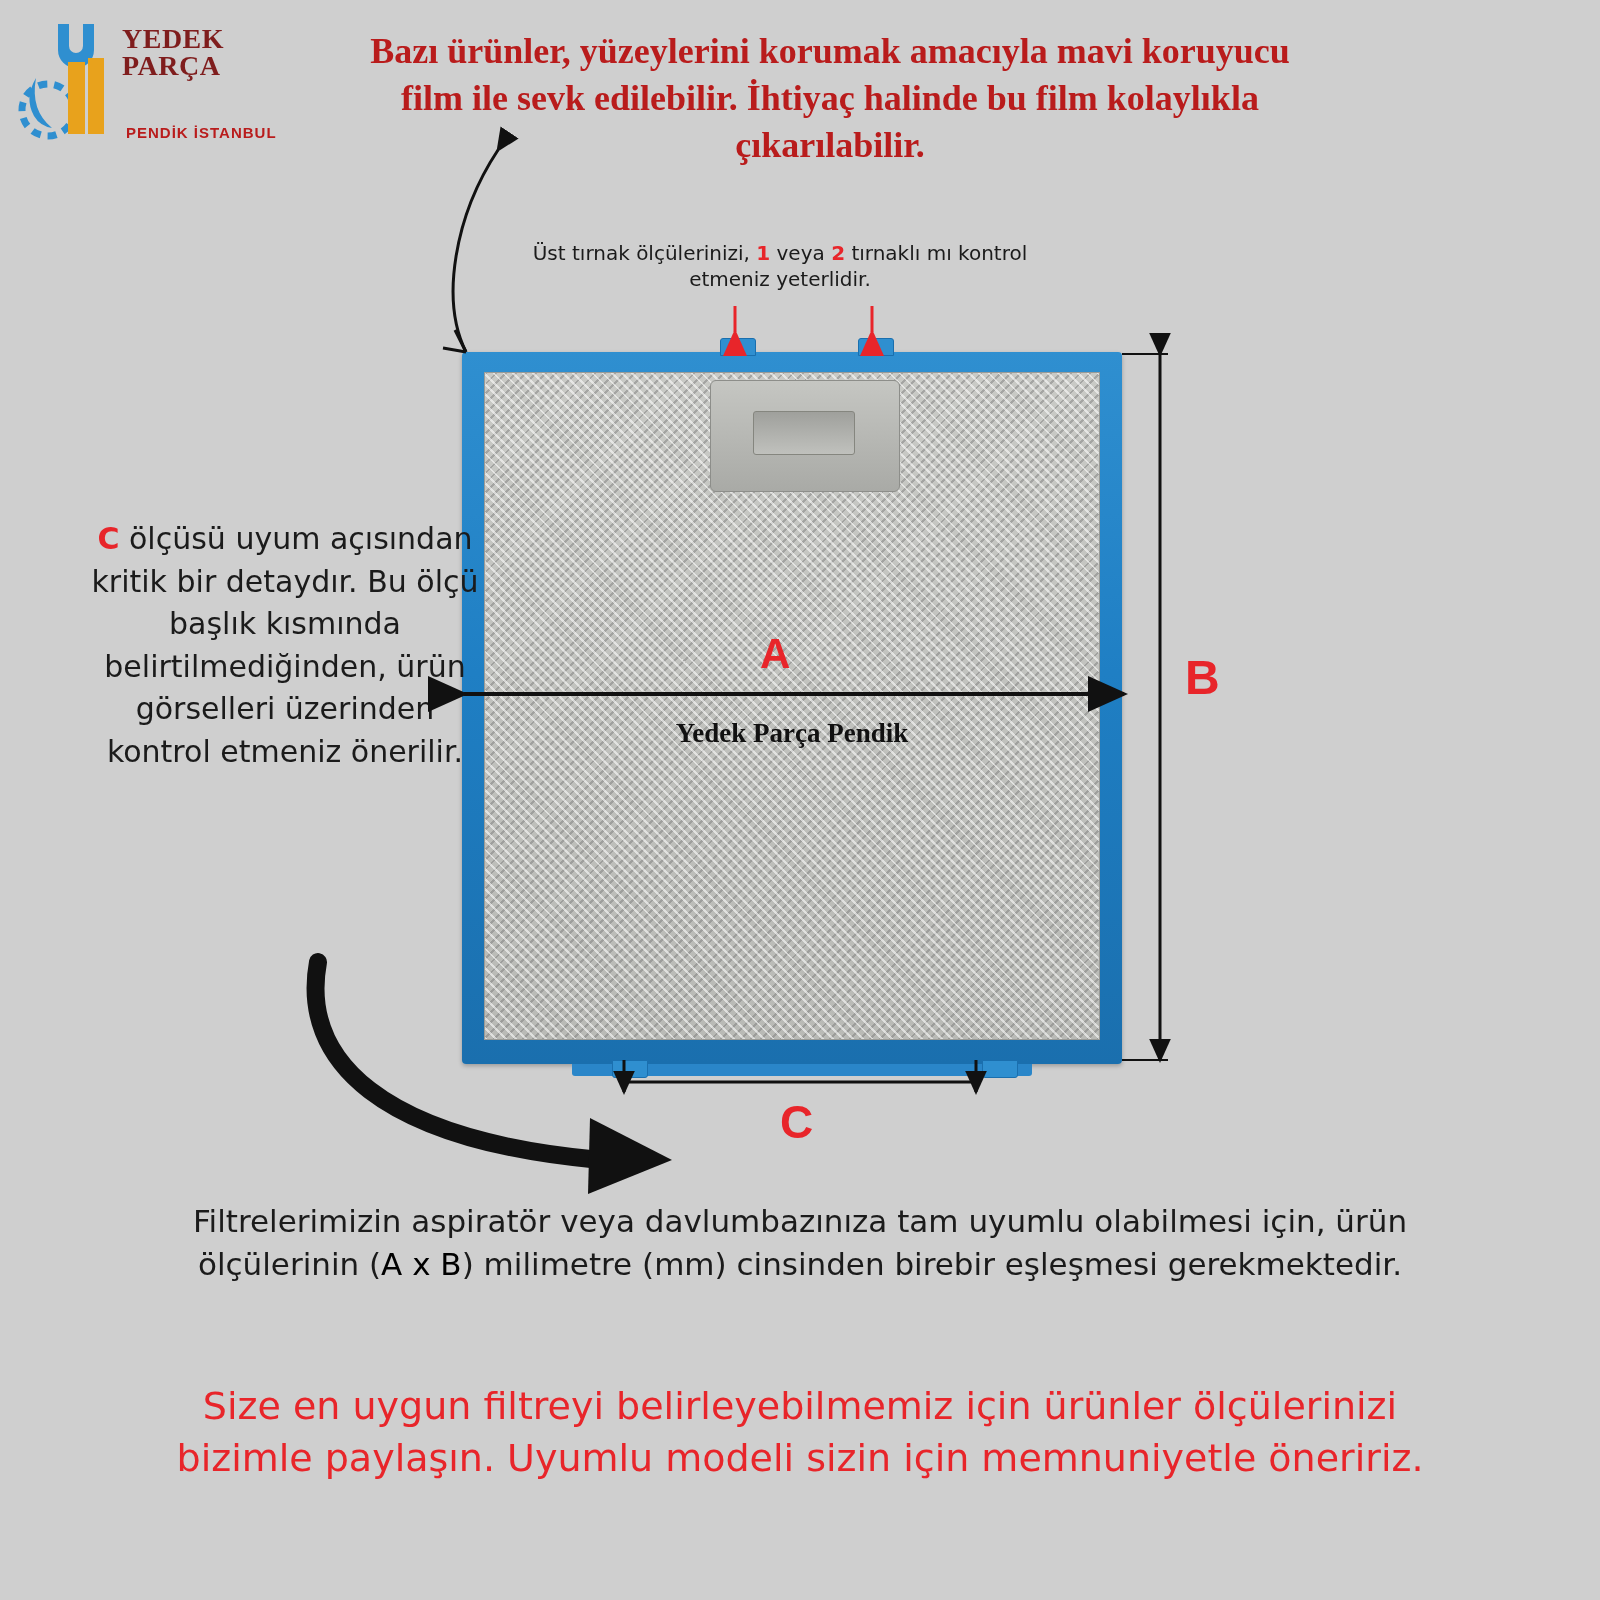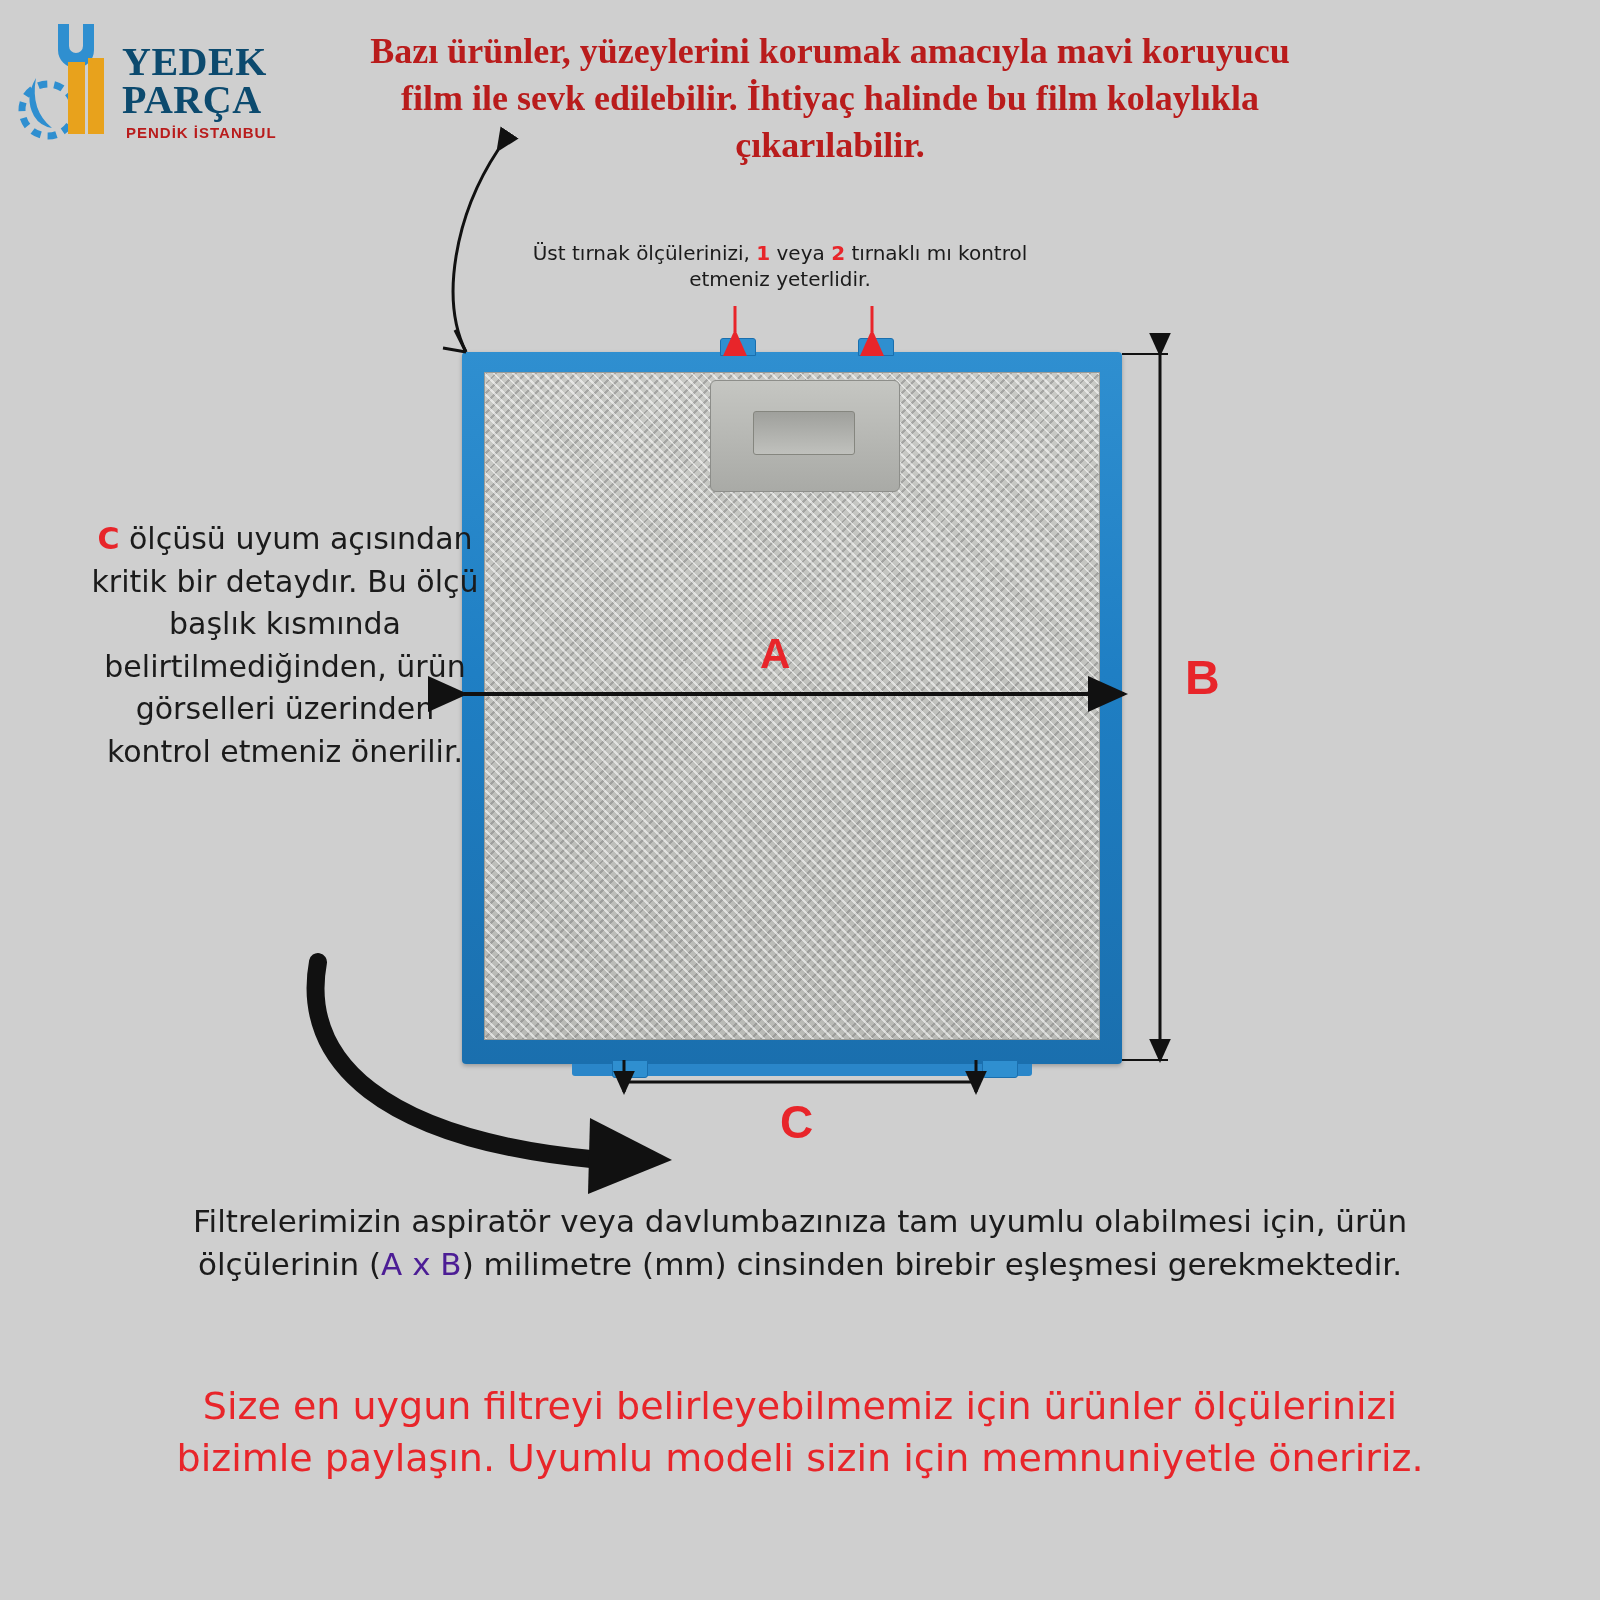--- a/index.html
+++ b/index.html
@@ -9,23 +9,23 @@
     font-family:"DejaVu Sans", sans-serif;
     position:relative;
     overflow:hidden;
   }
   .stage{position:absolute;inset:0;}
 
   
   .logo{position:absolute;left:18px;top:12px;width:300px;height:140px;}
   .logo-mark{position:absolute;left:0;top:6px;width:110px;height:125px;}
   .logo-text{
-    position:absolute;left:104px;top:31px;
+    position:absolute;left:104px;top:14px;
     font-family:"Liberation Serif", serif;
-    font-weight:bold;font-size:40px;color:#0c4a6e;line-height:0.95;
+    font-weight:bold;font-size:28px;color:#7f1d1d;line-height:0.95;
     letter-spacing:0.5px;
   }
   .logo-sub{
     position:absolute;left:108px;top:112px;
     font-family:"Liberation Sans", sans-serif;
     font-weight:bold;font-size:15px;color:#b91c1c;letter-spacing:1px;
   }
 
   
   .top-heading{
@@ -118,21 +118,21 @@
     margin-left:40px;
   }
   .left-note .cred{color:#e8252a;font-weight:bold;}
 
   
   .bottom-note{
     position:absolute;left:140px;top:1200px;width:1320px;
     text-align:center;font-size:31px;line-height:1.40;color:#1b1b1b;
     font-family:"DejaVu Sans", sans-serif;
   }
-  .bottom-note .red{color:#4c1d95;}
+  .bottom-note .red{color:#000000;}
 
   .bottom-red{
     position:absolute;left:150px;top:1380px;width:1300px;
     text-align:center;font-size:38px;line-height:1.38;color:#e8252a;
     font-family:"DejaVu Sans", sans-serif;
   }
 
   svg.overlay{position:absolute;left:0;top:0;width:1600px;height:1600px;pointer-events:none;}
 </style>
 </head>
@@ -167,20 +167,21 @@
     <div class="tab-top t2"></div>
     <div class="filter-inner"></div>
     <div class="handle">
       <div class="handle-slot"></div>
     </div>
     <div class="tab-bot-wide"></div>
     <div class="tab-bot b1"></div>
     <div class="tab-bot b2"></div>
   </div>
 
+  <div class="brand-label">Yedek Parça Pendik</div>
 
   <div class="dim-A">A</div>
   <div class="dim-B">B</div>
   <div class="dim-C">C</div>
 
   <div class="left-note">
     <span class="cred">C</span><span> ölçüsü uyum açısından kritik bir detaydır. Bu ölçü başlık kısmında belirtilmediğinden, ürün görselleri üzerinden kontrol etmeniz önerilir.</span>
   </div>
 
   <div class="bottom-note">

